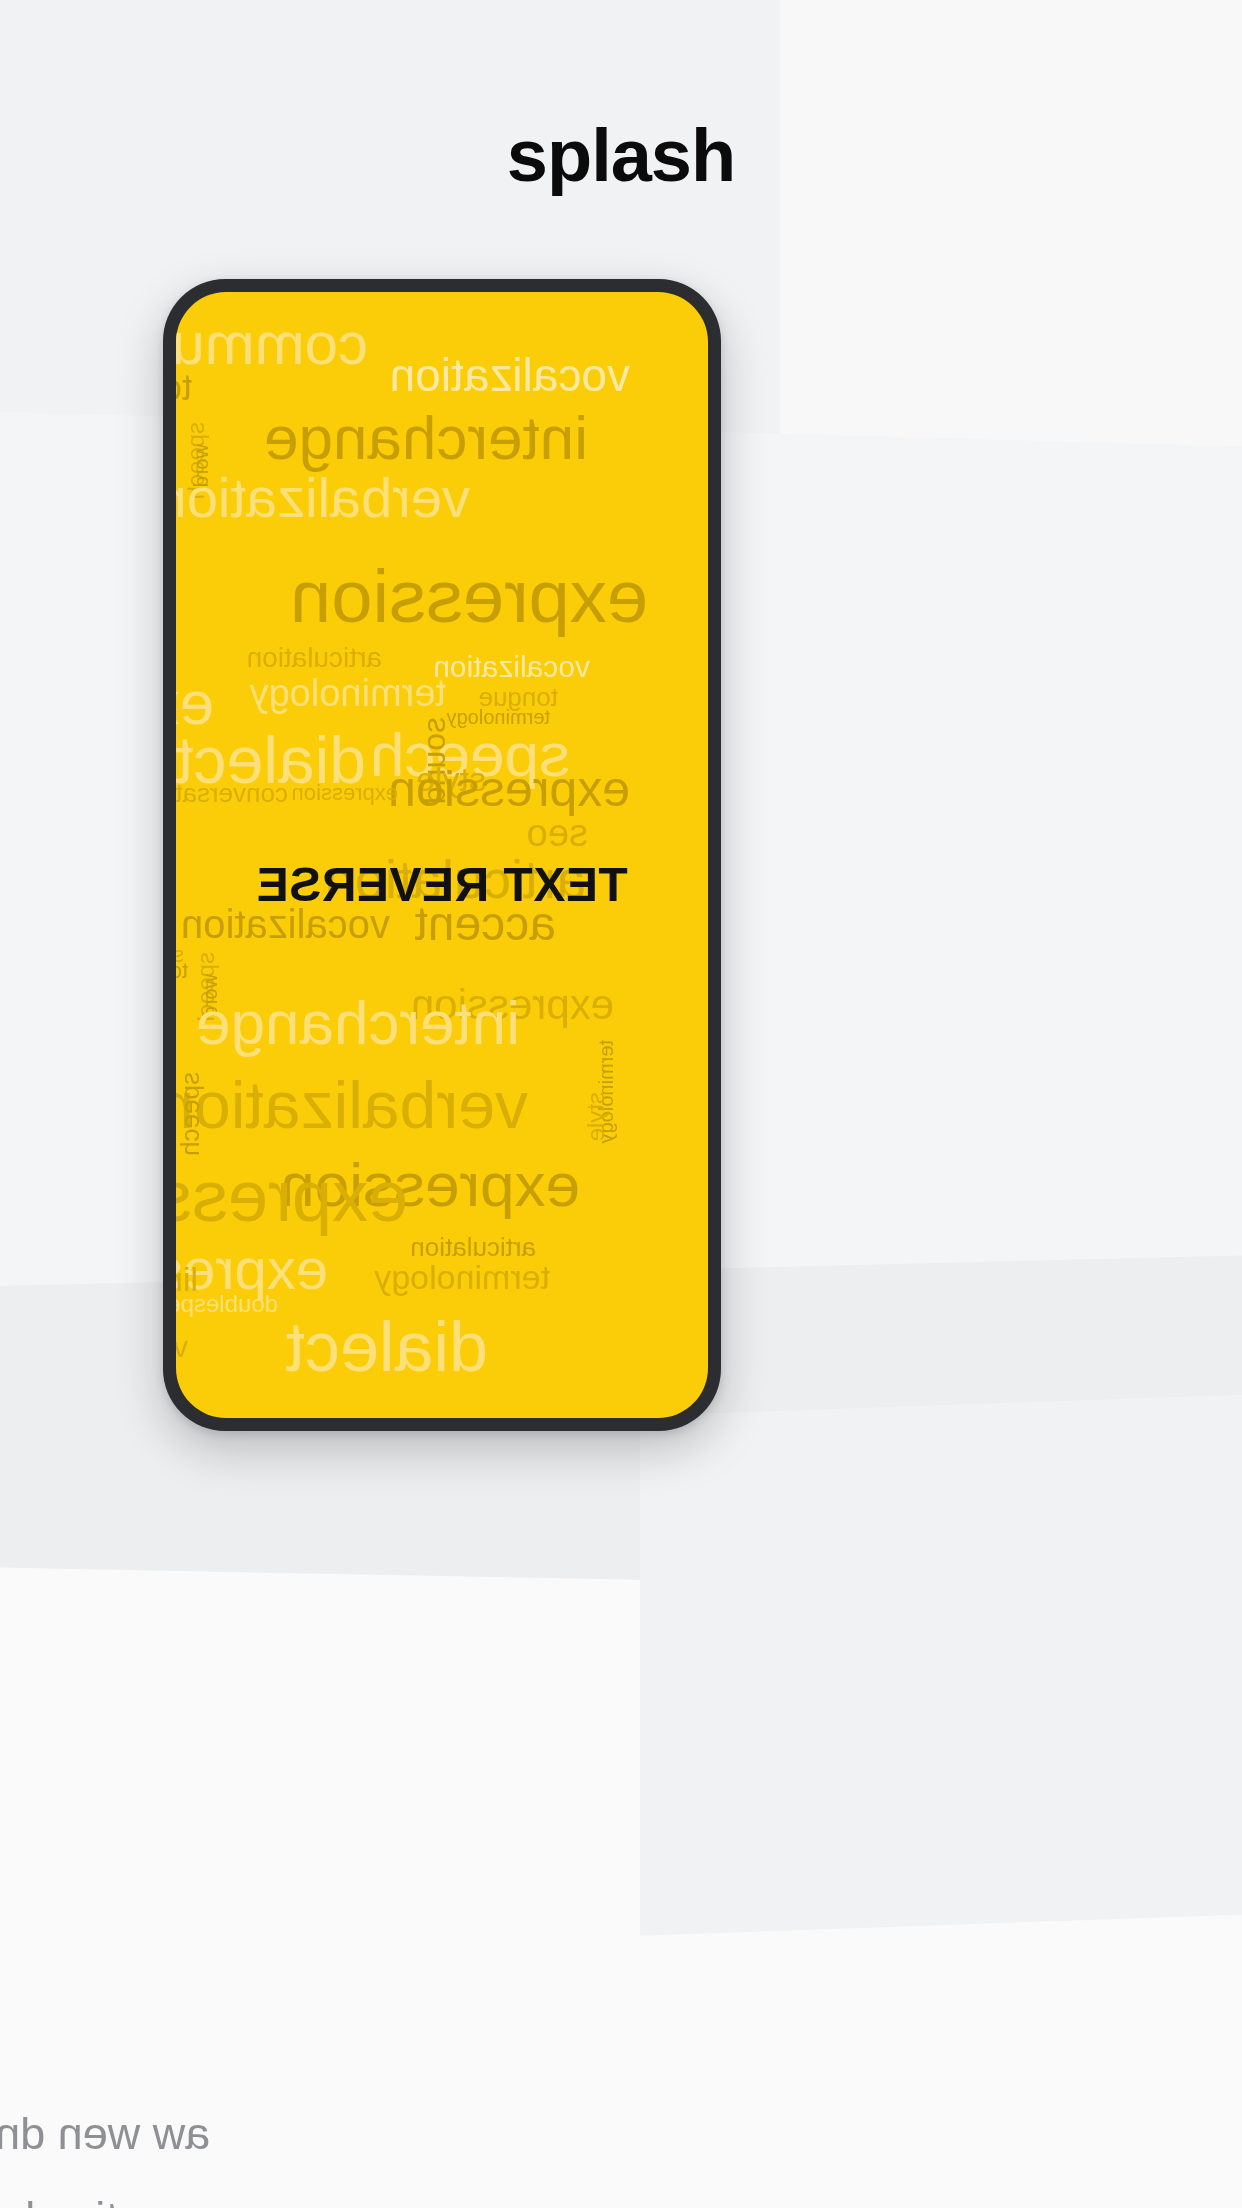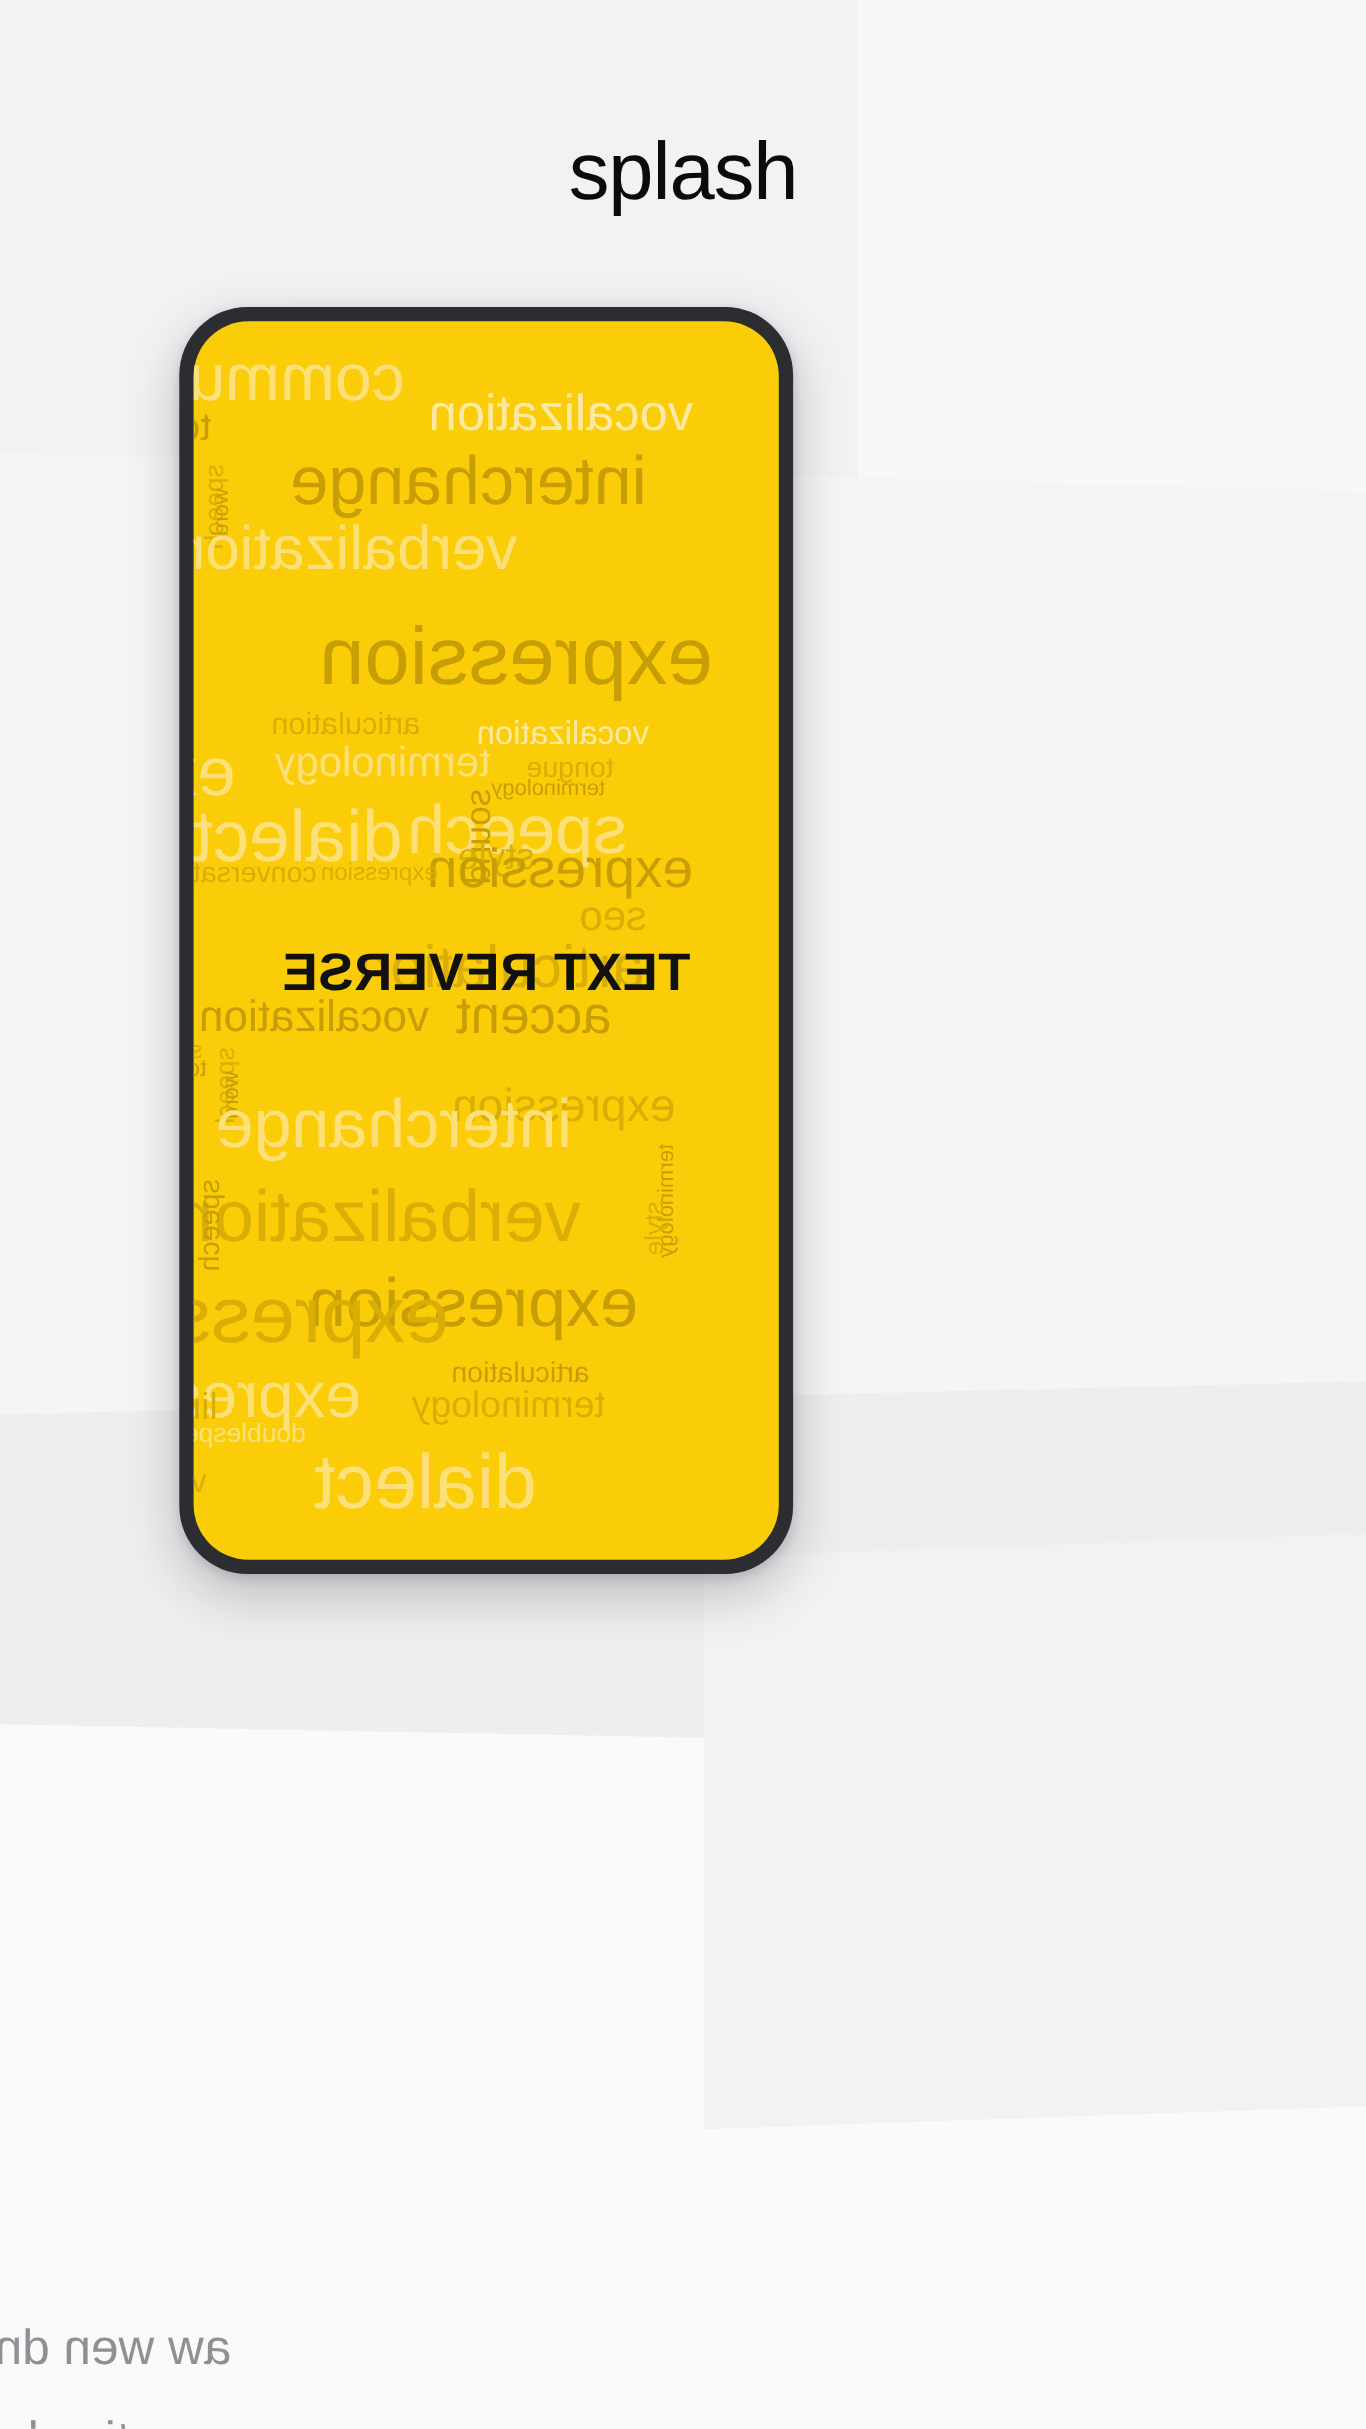--- a/index.html
+++ b/index.html
@@ -38,21 +38,21 @@
     left:640px; top:1400px; width:900px; height:520px;
     background:#f1f2f4;
     transform:skewY(-2deg);
   }
 
   
   .page-title{
     position:absolute; left:0; right:0; top:113px;
     text-align:center;
     font-size:74px;
-    font-weight:normal;
+    font-weight:bold;
     letter-spacing:-1px;
     color:#0b0b0b;
     z-index:5;
   }
 
   
   .side-text{
     position:absolute;
     z-index:4;
     color:#8e9094;

